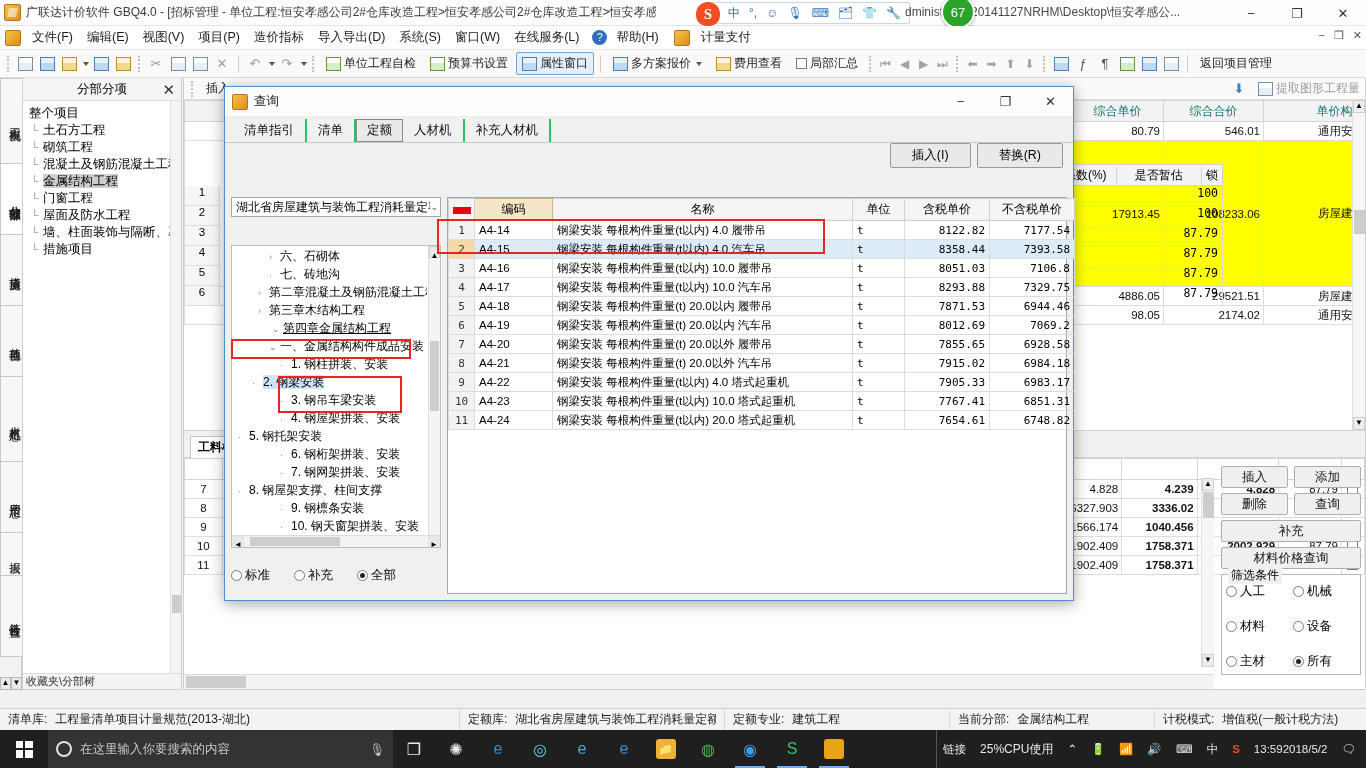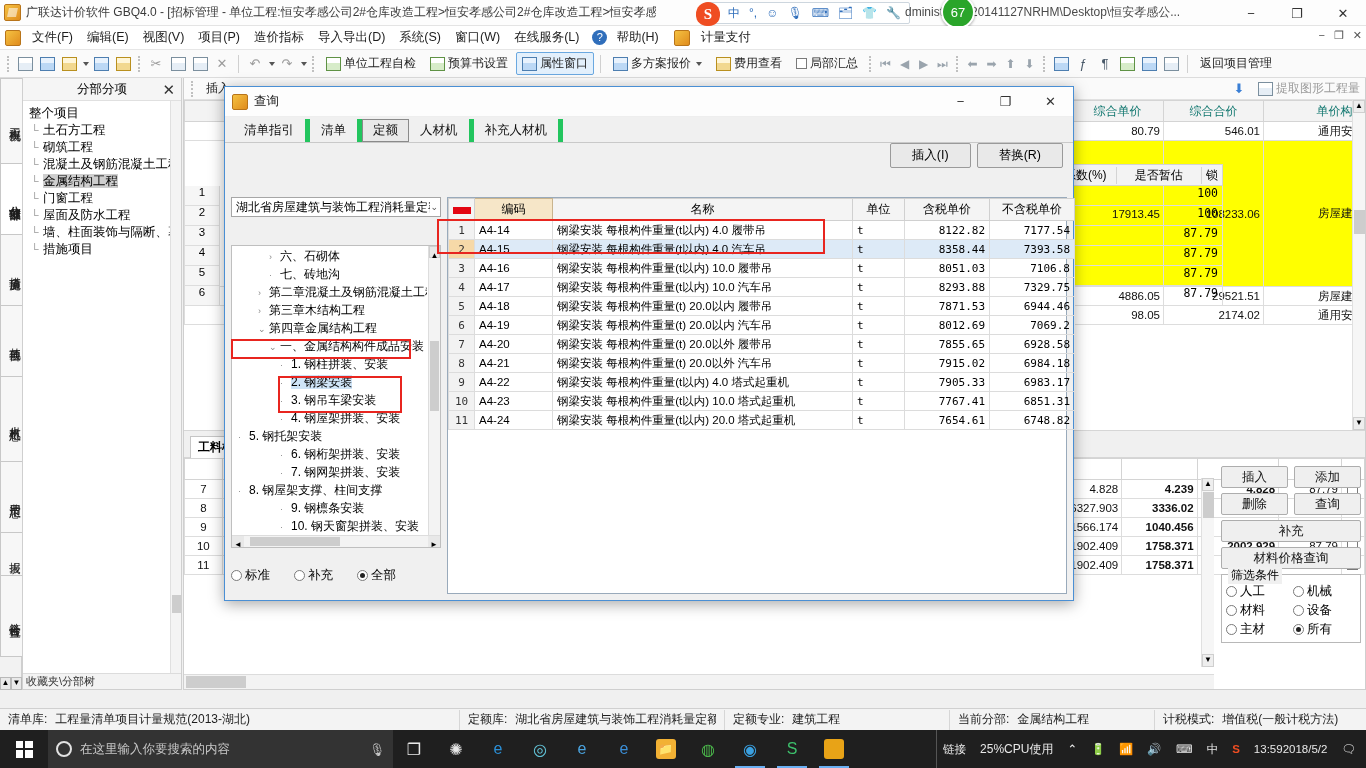--- a/index.html
+++ b/index.html
@@ -205,21 +205,21 @@
     margin-bottom: 5px; color: #111;
   }
   .rb-row { display: flex; gap: 6px; }
   .rb-row .rb { flex: 1; }
   .fieldset {
     border: 1px solid #b8b8b8; margin-top: 4px; padding: 3px 4px 4px 4px; position: relative;
   }
   .fieldset > .legend {
     position: absolute; top: -8px; left: 6px; background: #f0f0f0; padding: 0 3px; font-size: 12px;
   }
-  .radio-grid { display: grid; grid-template-columns: 1fr 1fr; gap: 2px 4px; margin-top: 5px; }
+  .radio-grid { display: grid; grid-template-columns: 1fr 1fr; gap: 18px 4px; margin-top: 5px; }
   .radio { display: flex; align-items: center; gap: 3px; font-size: 12.5px; }
   .radio .dot {
     width: 11px; height: 11px; border: 1px solid #7a7a7a; border-radius: 50%;
     background: #fff; display: inline-block; position: relative; flex:none;
   }
   .radio.on .dot:after {
     content:""; position:absolute; left:2px; top:2px; width:5px;height:5px;border-radius:50%;background:#222;
   }
   .chk { width: 11px; height: 11px; border: 1px solid #7a7a7a; background: #fff; display: inline-block; }
 
@@ -245,21 +245,21 @@
   }
   .dlg-title .tx { font-size: 12.5px; color: #222; }
   .dlg-wbtns { position: absolute; right: 0; top: 0; display: flex; }
   .dlg-wbtn { width: 45px; height: 29px; display:flex;align-items:center;justify-content:center;font-size:13px;color:#333;}
 
   .dlg-tabs {
     height: 26px; display: flex; align-items: flex-end; padding-left: 8px; gap: 0;
     border-bottom: 1px solid #c9c9c9; background: #f0f0f0;
   }
   .dlg-tab {
-    font-size: 12.5px; padding: 3px 11px; border-right: 5px solid #22c55e; color: #111;
+    font-size: 12.5px; padding: 3px 11px; border-right: 2px solid #22c55e; color: #111;
   }
   .dlg-tab.sel { border: 1px solid #8a8a8a; background: #e9e9e9; padding: 2px 10px; }
   .dlg-actions { position: absolute; right: 10px; top: 56px; display: flex; gap: 6px; }
   .dlg-act {
     border: 1px solid #9a9a9a; background: #e9e9e9; font-size: 12.5px;
     padding: 3px 21px; border-radius: 2px;
   }
 
   .dlg-body { position: absolute; left: 0; top: 110px; right: 0; bottom: 0; }
   .dlg-left { position: absolute; left: 6px; top: 0; width: 210px; bottom: 0; }
@@ -836,24 +836,24 @@
         <div class="dlg-combo">
           <span class="cv">湖北省房屋建筑与装饰工程消耗量定额及基价表(2013)</span>
           <span style="font-size:9px;color:#555">⌄</span>
         </div>
         <div class="dlg-tree">
           <div id="tree-rows" style="position:absolute;left:0;top:2px;right:13px;bottom:13px;overflow:hidden">
               <div class="node" style="padding-left: 37px;"><span class="exp">›</span><span class="lbl">六、石砌体</span></div>
               <div class="node" style="padding-left: 37px;"><span class="exp">·</span><span class="lbl">七、砖地沟</span></div>
               <div class="node" style="padding-left: 26px;"><span class="exp">›</span><span class="lbl">第二章混凝土及钢筋混凝土工程</span></div>
               <div class="node" style="padding-left: 26px;"><span class="exp">›</span><span class="lbl">第三章木结构工程</span></div>
-              <div class="node" style="padding-left: 26px;"><span class="exp">⌄</span><span class="lbl">第四章金属结构工程</span></div>
+              <div class="node" style="padding-left: 40px; text-decoration: underline;"><span class="exp">⌄</span><span class="lbl">第四章金属结构工程</span></div>
               <div class="node" style="padding-left: 37px;"><span class="exp">⌄</span><span class="lbl">一、金属结构构件成品安装</span></div>
               <div class="node" style="padding-left: 48px;"><span class="exp">·</span><span class="lbl">1. 钢柱拼装、安装</span></div>
-              <div class="node sel" style="padding-left: 48px;"><span class="exp">·</span><span class="lbl">2. 钢梁安装</span></div>
+              <div class="node sel" style="padding-left: 20px;"><span class="exp">·</span><span class="lbl">2. 钢梁安装</span></div>
               <div class="node" style="padding-left: 48px;"><span class="exp">·</span><span class="lbl">3. 钢吊车梁安装</span></div>
               <div class="node" style="padding-left: 48px;"><span class="exp">·</span><span class="lbl">4. 钢屋架拼装、安装</span></div>
               <div class="node" style=""><span class="exp">·</span><span class="lbl">5. 钢托架安装</span></div>
               <div class="node" style="padding-left: 48px;"><span class="exp">·</span><span class="lbl">6. 钢桁架拼装、安装</span></div>
               <div class="node" style="padding-left: 48px;"><span class="exp">·</span><span class="lbl">7. 钢网架拼装、安装</span></div>
               <div class="node" style=""><span class="exp">·</span><span class="lbl">8. 钢屋架支撑、柱间支撑</span></div>
               <div class="node" style="padding-left: 48px;"><span class="exp">·</span><span class="lbl">9. 钢檩条安装</span></div>
               <div class="node" style="padding-left: 48px;"><span class="exp">·</span><span class="lbl">10. 钢天窗架拼装、安装</span></div>
             </div>
           <div class="tree-vs">

